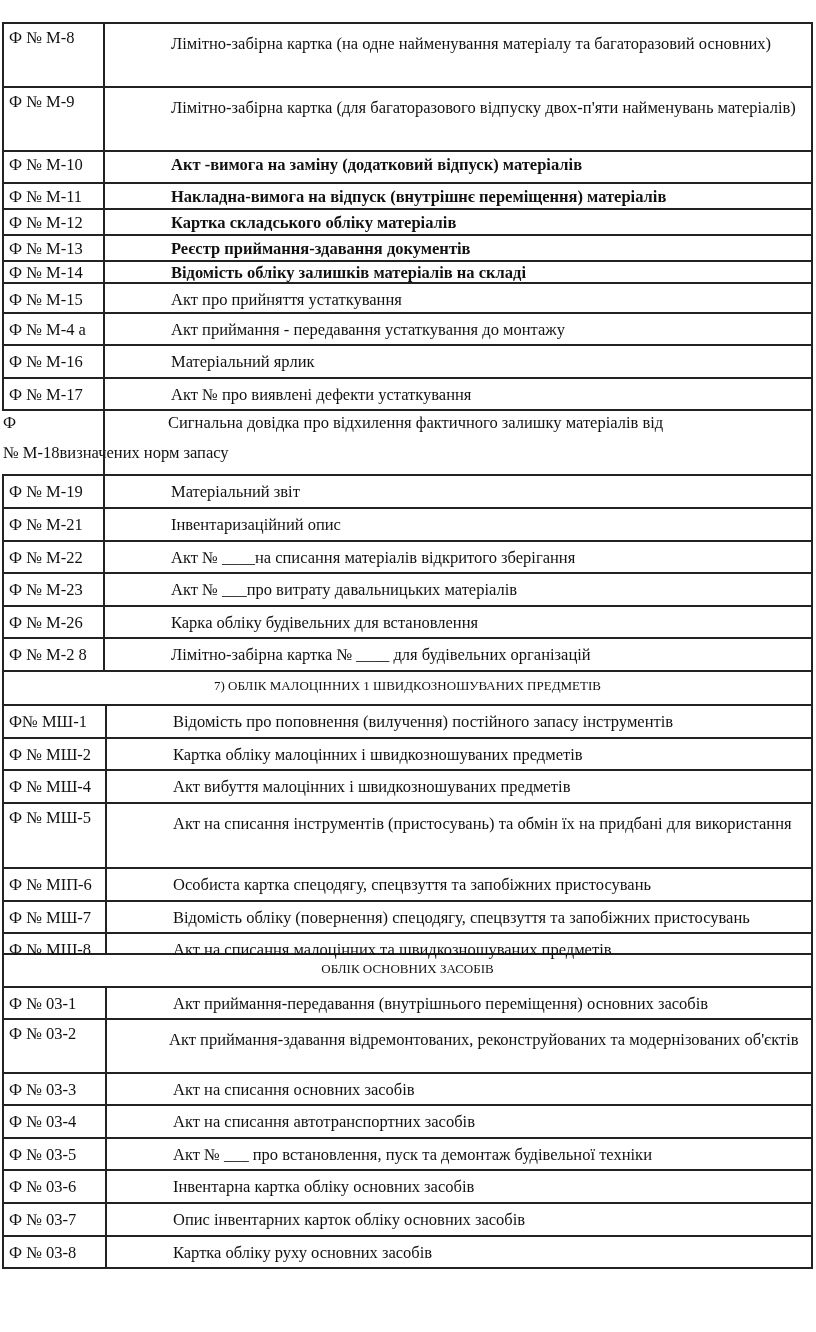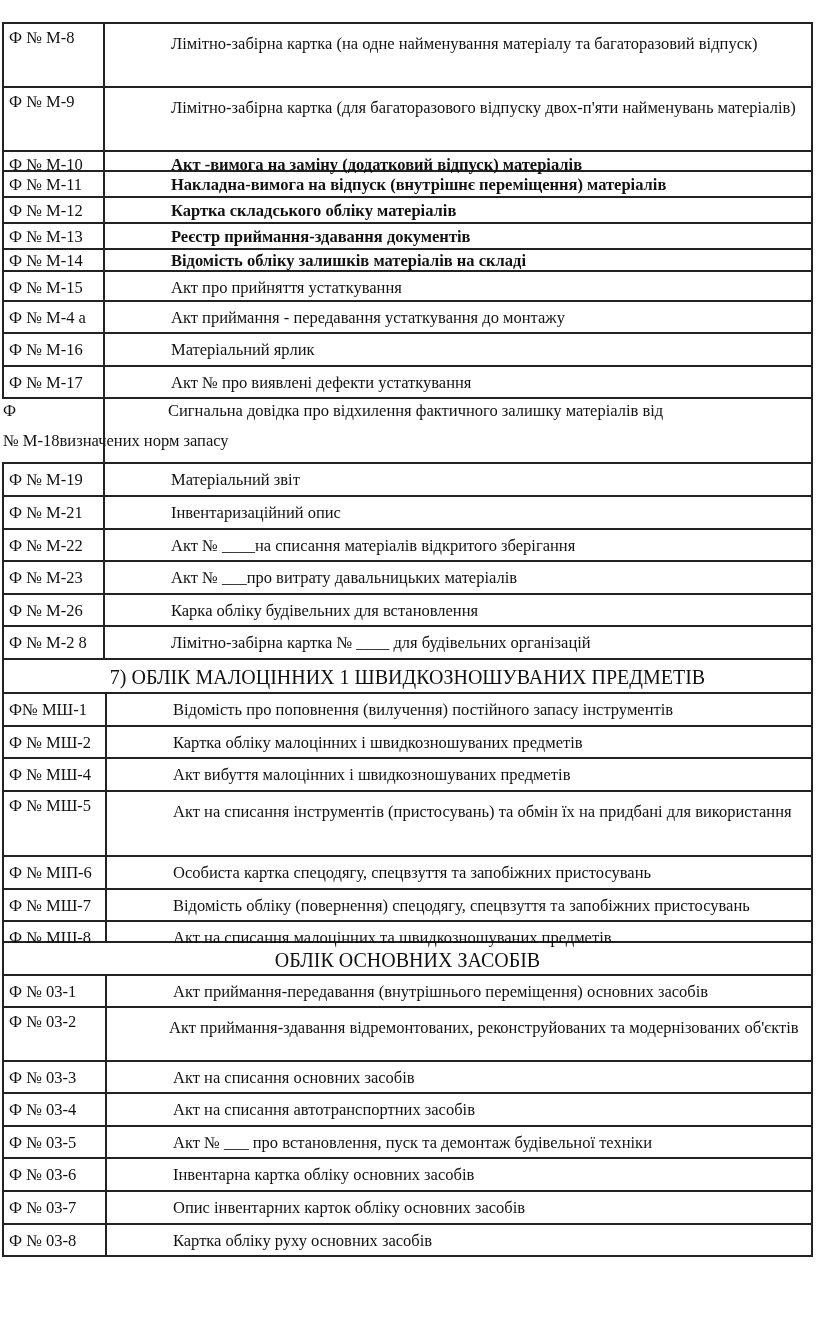--- a/index.html
+++ b/index.html
@@ -11,44 +11,44 @@
   .row.first { border-top: 2px solid #222; }
   .code { position: absolute; left: 0; top: 0; bottom: 0; width: 101px;
           border-right: 2px solid #222; box-sizing: border-box;
           font-size: 16.5px; padding: 4px 0 0 5px; white-space: nowrap; }
   .desc { position: absolute; left: 101px; right: 0; top: 0; bottom: 0;
           font-size: 16.5px; padding: 4px 4px 0 66px; line-height: 32px; box-sizing: border-box; }
   .desc.tight { line-height: 20px; padding-top: 3px; font-weight: bold; }
   .desc.wrap { padding-left: 6px; text-indent: 60px; }
   .row.single .code { padding-top: 3px; }
   .row.mid .code, .row.mid .desc { padding-top: 6px; line-height: 20px; }
-  .header { text-align: center; font-size: 20px; padding-top: 6px; box-sizing: border-box; }
+  .header { text-align: center; font-size: 13px; padding-top: 6px; box-sizing: border-box; }
   .code.wide { width: 103px; }
   .code.wide + .desc { left: 103px; }
   .m18code { position: absolute; left: 0; top: 0; font-size: 16.5px; padding: 2px 0 0 1px; white-space: nowrap; }
   .m18line2 { position: absolute; left: 0; top: 32px; font-size: 16.5px; padding-left: 1px; white-space: nowrap; }
   .m18sep { position: absolute; left: 101px; top: 0; bottom: 0; border-left: 2px solid #222; }
   .m18desc { position: absolute; left: 166px; top: 2px; font-size: 16.5px; white-space: nowrap; }
 </style>
 </head>
 <body>
 
 <div class="doc">
 
   <div class="row first" style="height:66px">
     <div class="code">Ф № М-8</div>
-    <div class="desc wrap">Лімітно-забірна картка (на одне найменування матеріалу та багаторазовий відпуск)</div>
+    <div class="desc wrap">Лімітно-забірна картка (на одне найменування матеріалу та багаторазовий основних)</div>
   </div>
 
   <div class="row" style="height:64px">
     <div class="code">Ф № М-9</div>
     <div class="desc wrap">Лімітно-забірна картка (для багаторазового відпуску двох-п'яти найменувань матеріалів)</div>
   </div>
 
-  <div class="row single" style="height:20px">
+  <div class="row single" style="height:32px">
     <div class="code">Ф № М-10</div>
     <div class="desc tight">Акт -вимога на заміну (додатковий відпуск) матеріалів</div>
   </div>
   <div class="row single" style="height:26px">
     <div class="code">Ф № М-11</div>
     <div class="desc tight">Накладна-вимога на відпуск (внутрішнє переміщення) матеріалів</div>
   </div>
   <div class="row single" style="height:26px">
     <div class="code">Ф № М-12</div>
     <div class="desc tight">Картка складського обліку матеріалів</div>

